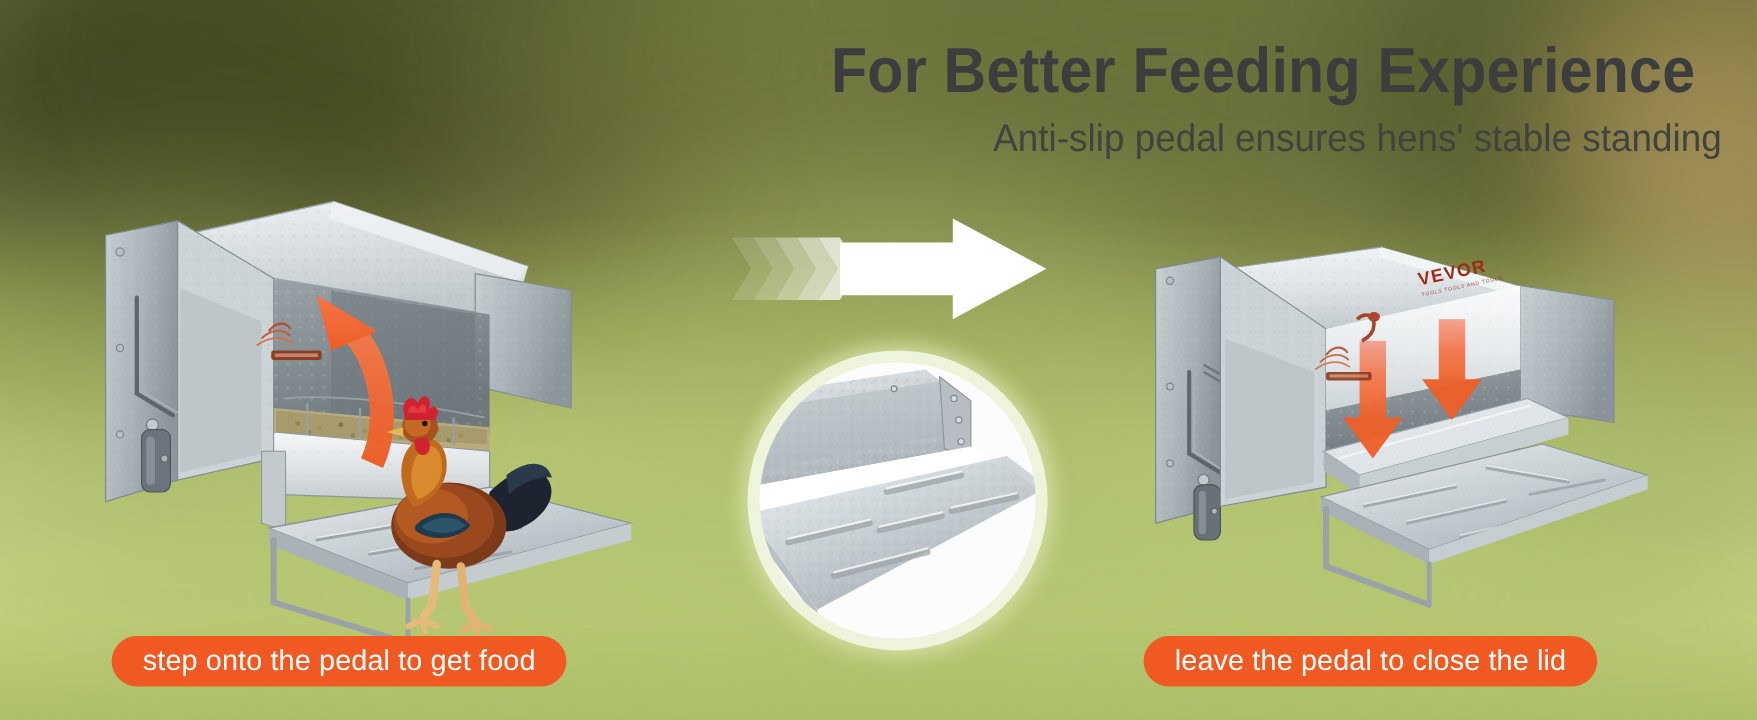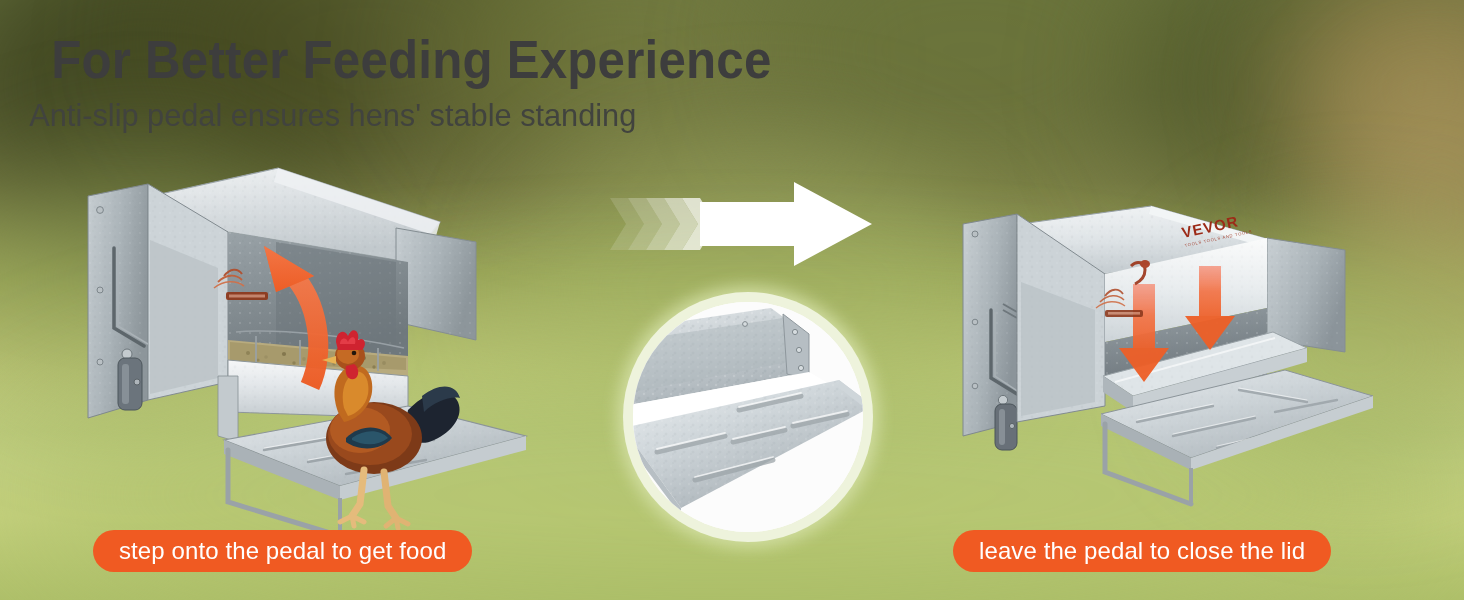--- a/index.html
+++ b/index.html
@@ -31,21 +31,21 @@
   .b4{ left:760px;  top:-90px;  width:420px; height:280px; background:rgba(106,114,52,0.55); }
   .b5{ left:1120px; top:-70px;  width:400px; height:300px; background:rgba(74,84,36,0.62); }
   .b6{ left:1280px; top:-40px;  width:280px; height:260px; background:rgba(178,150,92,0.60); }
   .b7{ left:1330px; top:60px;   width:220px; height:300px; background:rgba(186,162,104,0.45); }
   .b8{ left:-40px;  top:150px;  width:360px; height:260px; background:rgba(150,166,92,0.45); }
   .b9{ left:520px;  top:140px;  width:480px; height:300px; background:rgba(168,184,104,0.40); }
   .b10{left:0;      top:330px;  width:1464px;height:330px; background:rgba(170,190,104,0.55); filter:blur(70px); }
   .b11{left:1200px; top:230px;  width:320px; height:240px; background:rgba(160,178,98,0.50); }
 
   
-  .heading{ position:absolute; left:0; right:0; top:32px; text-align:left; z-index:9; }
+  .heading{ position:absolute; left:0; right:0; top:32px; text-align:right; z-index:9; }
   .h-title{
     font-size:53px; font-weight:700; color:#3d3d3d; letter-spacing:.2px;
     transform:scaleX(.93); transform-origin:center;
     line-height:1.05; white-space:nowrap;
   }
   .h-sub{
     margin-top:9px; font-size:32px; font-weight:400; color:#41433e;
     transform:scaleX(.96); transform-origin:center; white-space:nowrap;
   }
 

